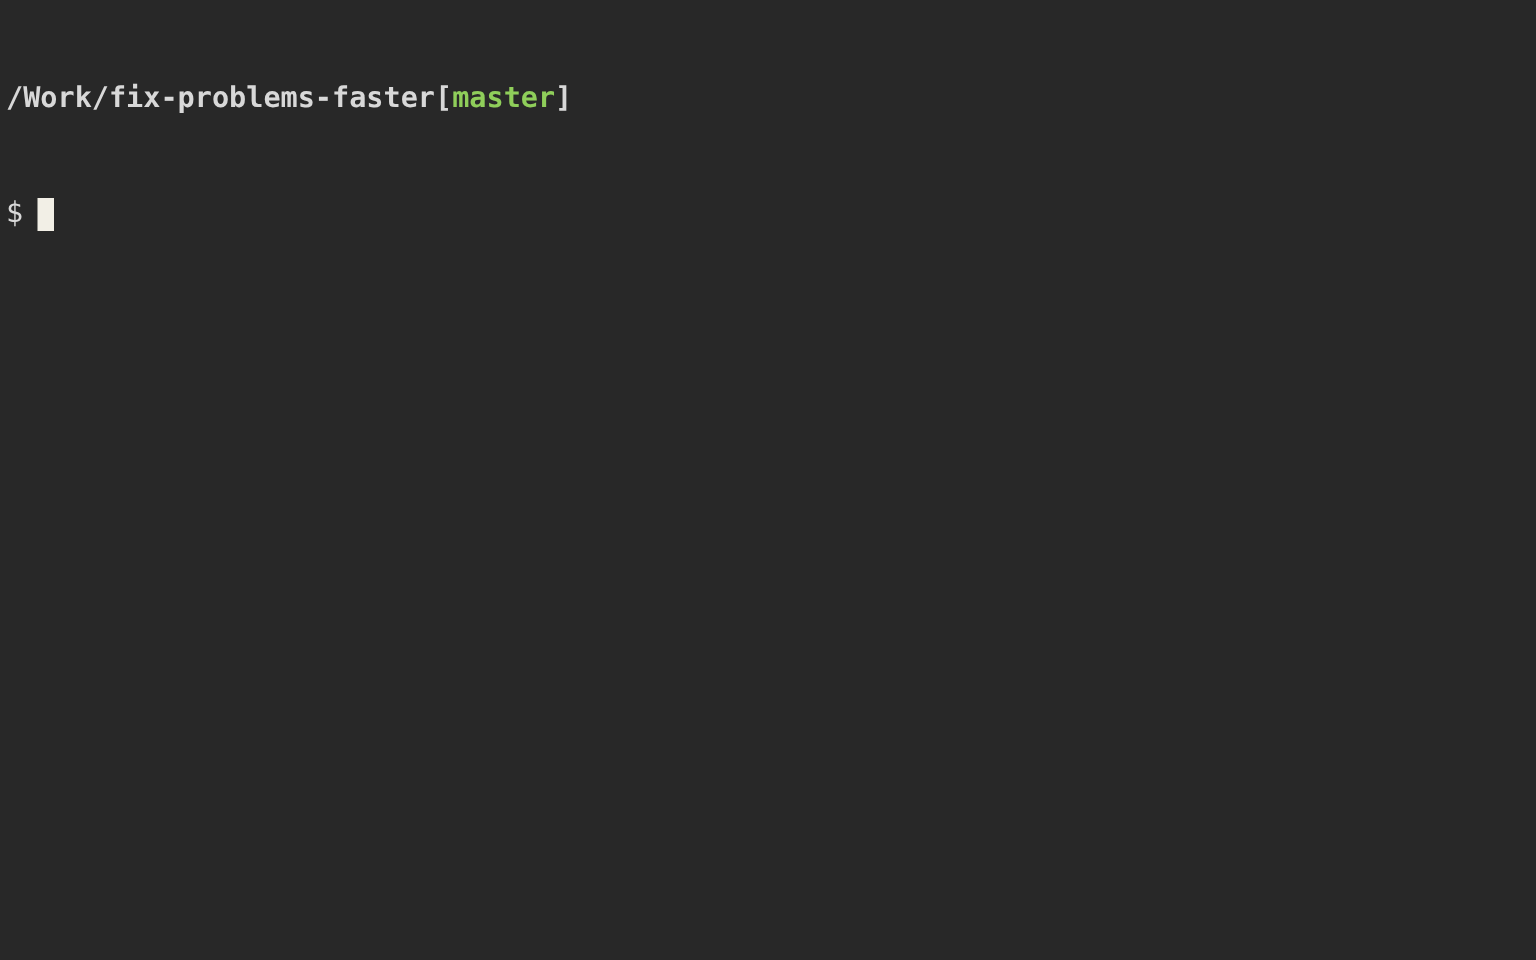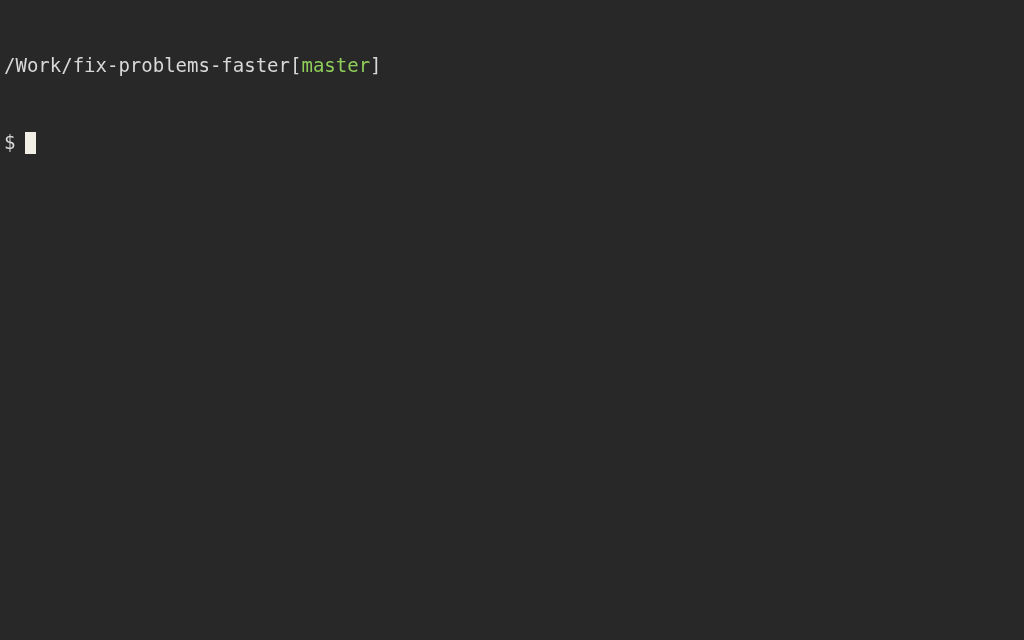--- a/index.html
+++ b/index.html
@@ -18,20 +18,21 @@
       font-size: 19px;
       line-height: 1.35;
       color: #d8d8d8;
       padding: 2px 4px;
     }
     .terminal {
       white-space: pre;
     }
     .line {
       display: block;
+      font-weight: bold;
     }
     .path {
       color: #d8d8d8;
     }
     .bracket {
       color: #d8d8d8;
     }
     .branch {
       color: #8fce5a;
     }

